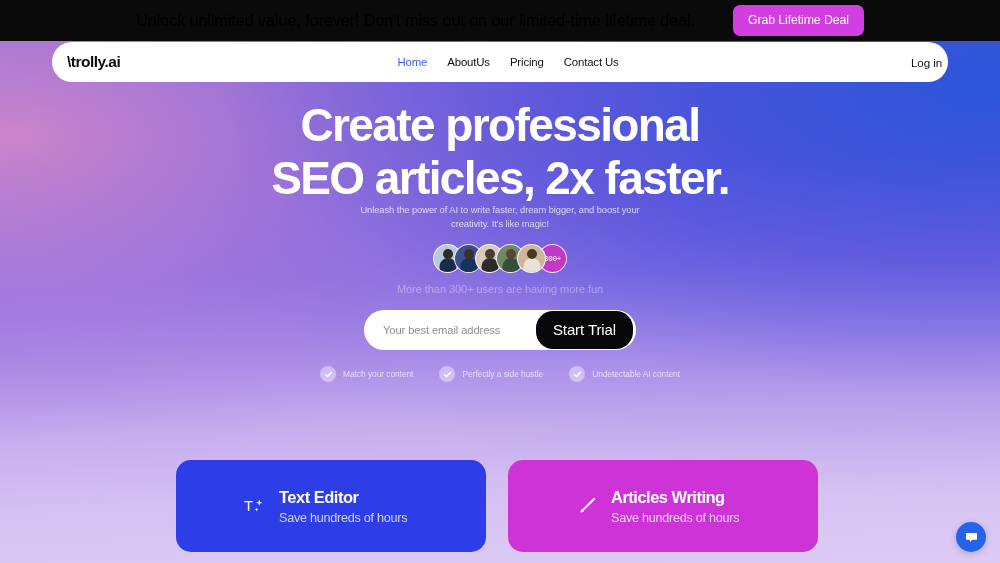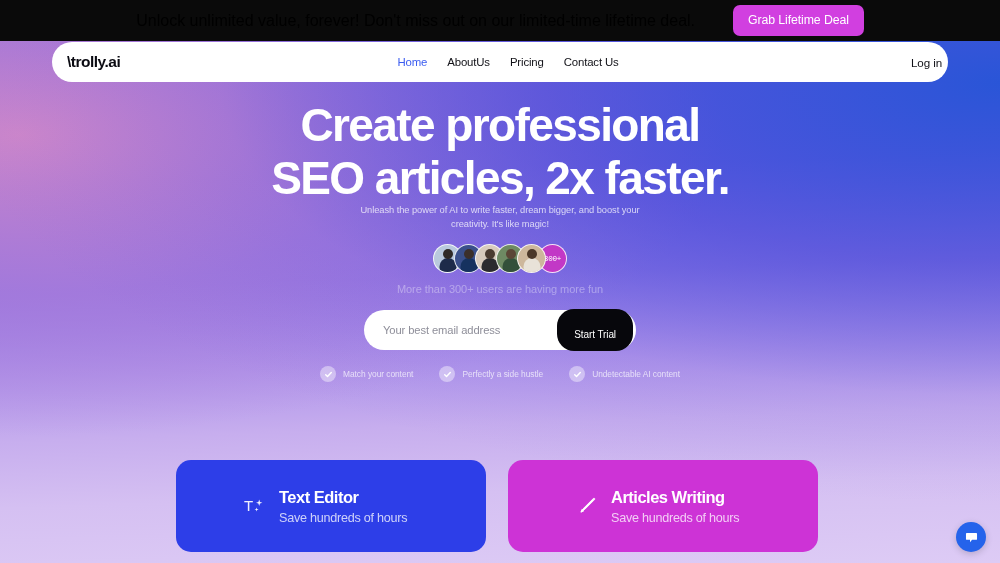--- a/index.html
+++ b/index.html
@@ -190,22 +190,22 @@
     font-family: "Liberation Sans", sans-serif;
     font-size: 11.2px;
     color: #1a1a22;
     padding-left: 19px;
     letter-spacing: -0.1px;
   }
   #email-input::placeholder { color: #8e8e99; }
   #start-trial-btn {
     background: #07070c; color: #ffffff;
     border: none; border-radius: 17px;
-    font-size: 10px; letter-spacing: -0.1px;
-    padding: 20px 17px 11px;
+    font-size: 15px; letter-spacing: -0.1px;
+    padding: 10px 17px 11px;
     cursor: pointer; white-space: nowrap;
   }
 
   
   #feature-checks {
     position: absolute; top: 325px; left: 0; width: 1000px;
     display: flex; justify-content: center; align-items: center;
     gap: 26px;
   }
   .feature-check { display: flex; align-items: center; gap: 7px; }

